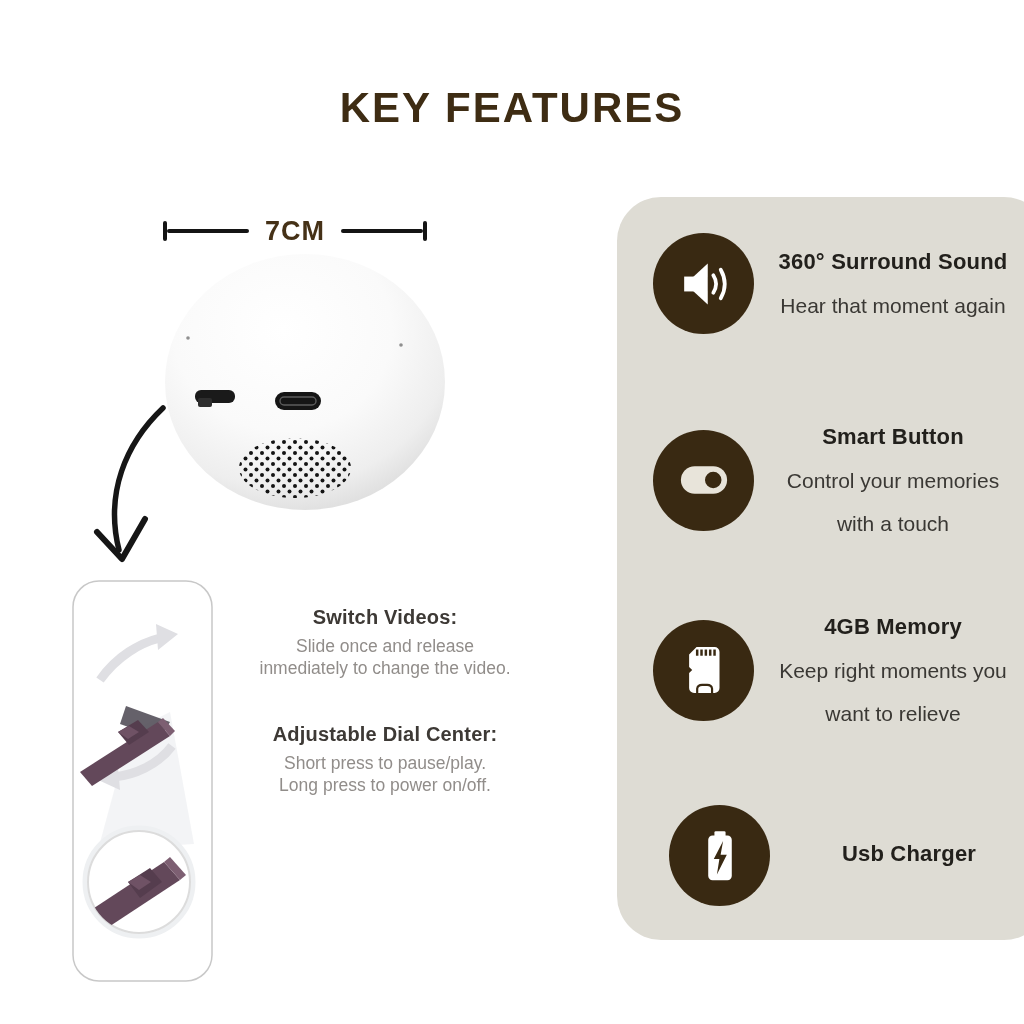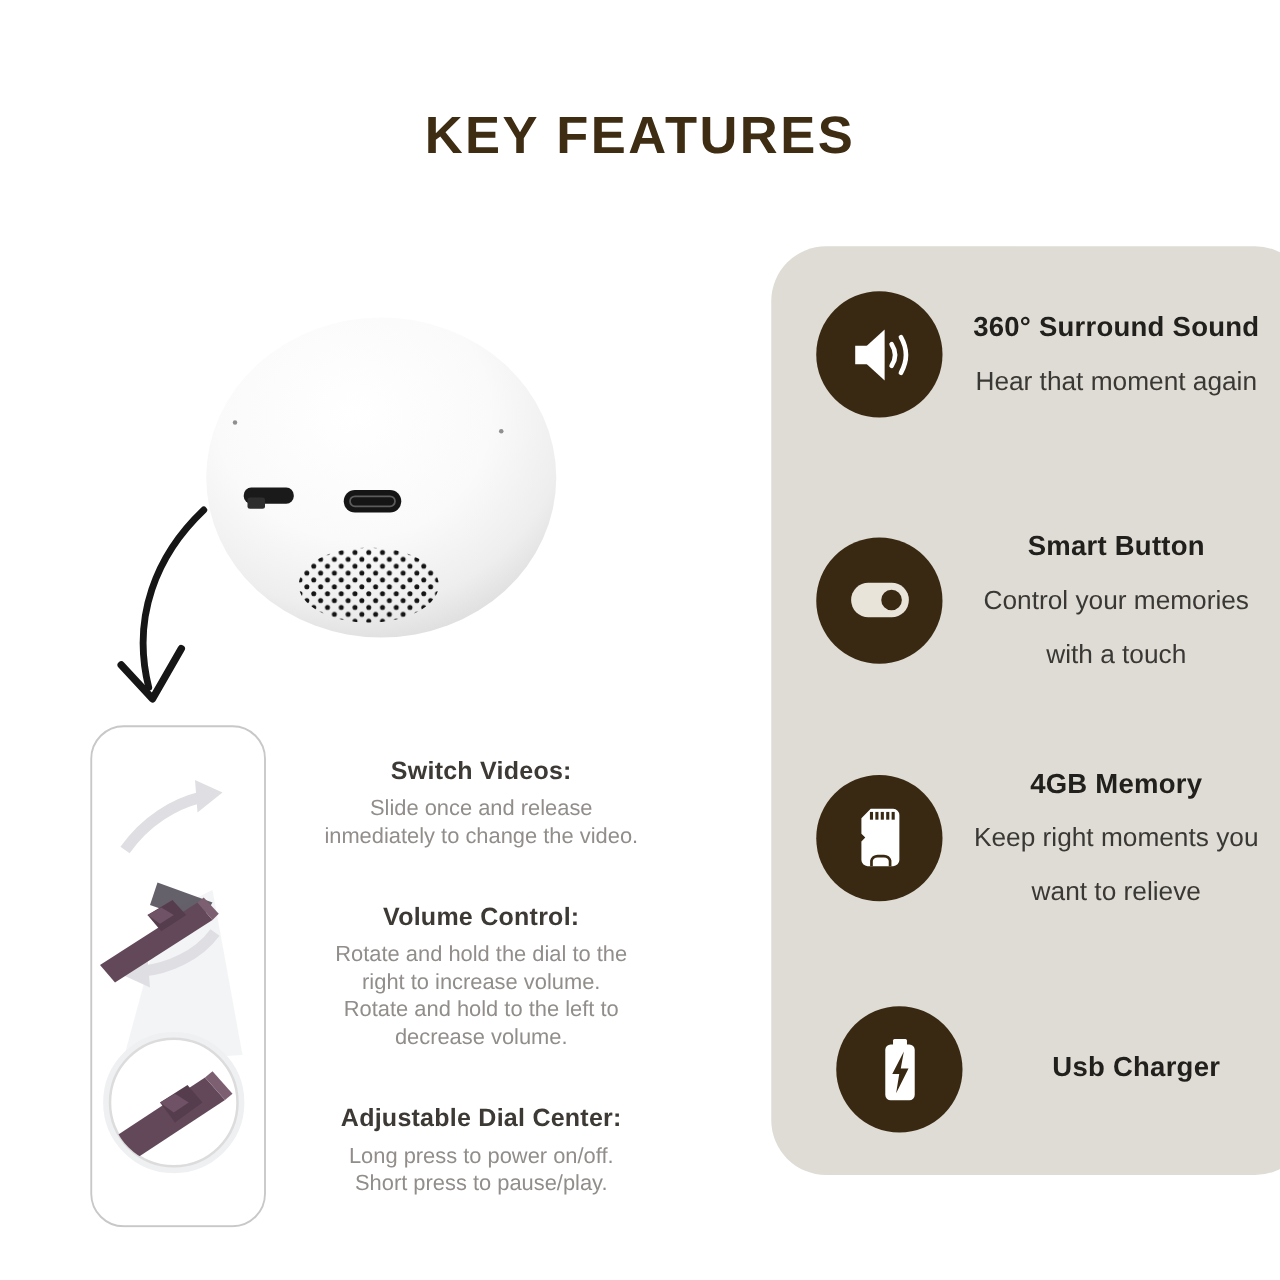--- a/index.html
+++ b/index.html
@@ -45,20 +45,27 @@
   .feature-text h4{margin:0 0 3px 0;font-size:22px;font-weight:700;color:#22201c;letter-spacing:.2px;}
   .feature-text .fline{display:block;font-size:21px;line-height:25px;color:#3a3834;margin-top:18px;}
 </style>
 </head>
 <body>
 
 <div class="canvas">
 
   <h1 class="page-title">KEY FEATURES</h1>
 
+  <div class="measure">
+    <span class="cap"></span>
+    <span class="mline"></span>
+    <span class="mlabel">7CM</span>
+    <span class="mline"></span>
+    <span class="cap"></span>
+  </div>
 
   <svg class="device-svg" width="290" height="268" viewBox="0 0 290 268">
     <defs>
       <radialGradient id="sph" cx="42%" cy="30%" r="78%">
         <stop offset="0%" stop-color="#ffffff"></stop>
         <stop offset="50%" stop-color="#fafafa"></stop>
         <stop offset="78%" stop-color="#eeeeee"></stop>
         <stop offset="100%" stop-color="#d7d7d7"></stop>
       </radialGradient>
       <pattern id="dotpat" width="11" height="11" patternUnits="userSpaceOnUse">
@@ -122,30 +129,23 @@
     </g>
   </svg>
 
   <section class="instructions">
     <div class="iblock">
       <h3>Switch Videos:</h3>
       <span class="iline">Slide once and release</span>
       <span class="iline">inmediately to change the video.</span>
     </div>
     <div class="iblock">
-      <h3>Volume Control:</h3>
-      <span class="iline">Rotate and hold the dial to the</span>
-      <span class="iline">right to increase volume.</span>
-      <span class="iline">Rotate and hold to the left to</span>
-      <span class="iline">decrease volume.</span>
-    </div>
-    <div class="iblock">
       <h3>Adjustable Dial Center:</h3>
+      <span class="iline">Short press to pause/play.</span>
       <span class="iline">Long press to power on/off.</span>
-      <span class="iline">Short press to pause/play.</span>
     </div>
   </section>
 
   <aside class="features-panel">
 
     <div class="feature-row" style="top:36px;">
       <div class="icon-circle">
         <svg width="62" height="62" viewBox="0 0 100 100">
           <polygon points="18,38 34,38 34,62 18,62" fill="#ffffff"></polygon>
           <polygon points="32,39 56,17 56,83 32,61" fill="#ffffff"></polygon>

